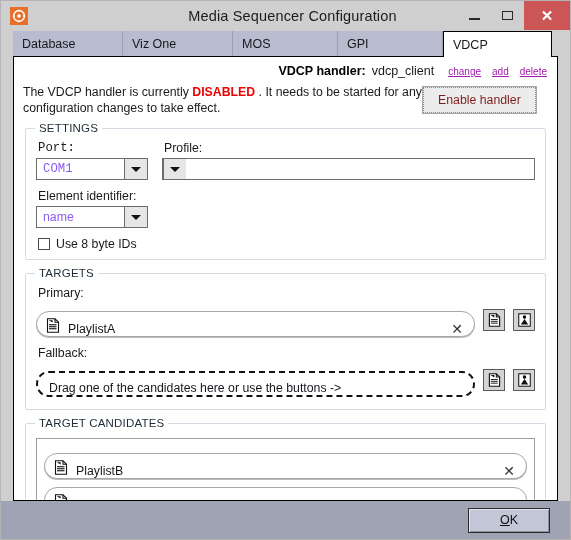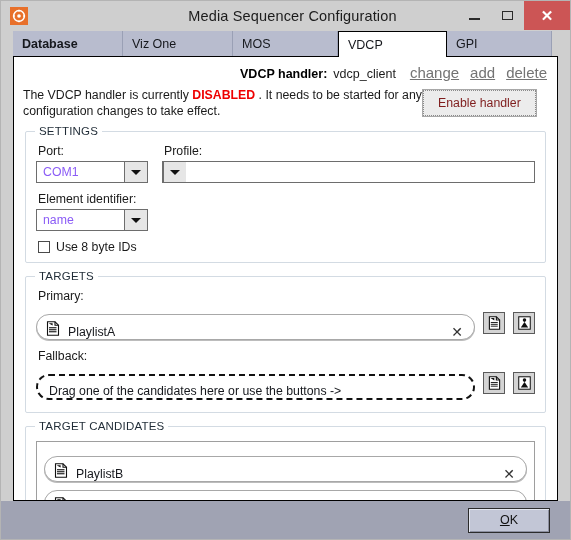--- a/index.html
+++ b/index.html
@@ -96,21 +96,21 @@
     box-sizing: border-box;
     background: #b8bcce;
     border-right: 1px solid #9aa0b5;
     display: flex;
     align-items: center;
     padding-left: 9px;
     font-size: 12.5px;
     color: #16181d;
     position: relative;
   }
-  .tab.t-database { width: 110px; font-weight: bold; }
+  .tab.t-database { width: 110px; }
   .tab.t-vizone   { width: 110px; }
   .tab.t-mos      { width: 105px; }
   .tab.t-gpi      { width: 105px; }
   .tab.active {
     background: #ffffff;
     border: 1px solid #000000;
     border-bottom: none;
     height: 26px;
     margin-bottom: -1px;
     width: 109px;
@@ -136,23 +136,23 @@
     display: flex;
     align-items: baseline;
     justify-content: flex-end;
     padding: 7px 10px 0 0;
     font-size: 12.5px;
   }
   .handler-label { font-weight: bold; color: #000; }
   .handler-value { margin-left: 6px; color: #1a1a1a; }
   .handler-links { margin-left: 14px; display: flex; gap: 11px; }
   .hlink {
-    color: #737373;
+    color: #a21caf;
     text-decoration: underline;
-    font-size: 15px;
+    font-size: 10px;
     cursor: pointer;
   }
 
   
   .status-row {
     display: flex;
     align-items: flex-start;
     padding: 6px 10px 0 9px;
   }
   .status-text {
@@ -232,21 +232,21 @@
   }
   .carrow i {
     display: block;
     width: 0; height: 0;
     border-left: 5px solid transparent;
     border-right: 5px solid transparent;
     border-top: 5px solid #111111;
   }
 
   .settings-grid { display: flex; gap: 14px; align-items: flex-start; }
-  .col-port { width: 112px; }
+  .col-port { width: 112px; font-family: Liberation Mono, monospace; }
   .col-profile { flex: 1 1 auto; }
   .combo.port { width: 112px; }
   .combo.profile { width: 100%; }
   .combo.elemid { width: 112px; }
   .elem-block { margin-top: 9px; }
 
   .checkrow {
     display: flex;
     align-items: center;
     margin-top: 9px;
@@ -389,25 +389,25 @@
   <div class="tabstrip">
     <div class="tab t-database">
       <span>Database</span>
     </div>
     <div class="tab t-vizone">
       <span>Viz One</span>
     </div>
     <div class="tab t-mos">
       <span>MOS</span>
     </div>
+    <div class="tab t-gpi">
+      <span>GPI</span>
+    </div>
     <div class="tab active">
       <span>VDCP</span>
-    </div>
-    <div class="tab t-gpi">
-      <span>GPI</span>
     </div>
   </div>
 
   <div class="page">
 
     <div class="handler-row">
       <span class="handler-label">VDCP handler:</span>
       <span class="handler-value">vdcp_client</span>
       <span class="handler-links">
         <span class="hlink">change</span>

